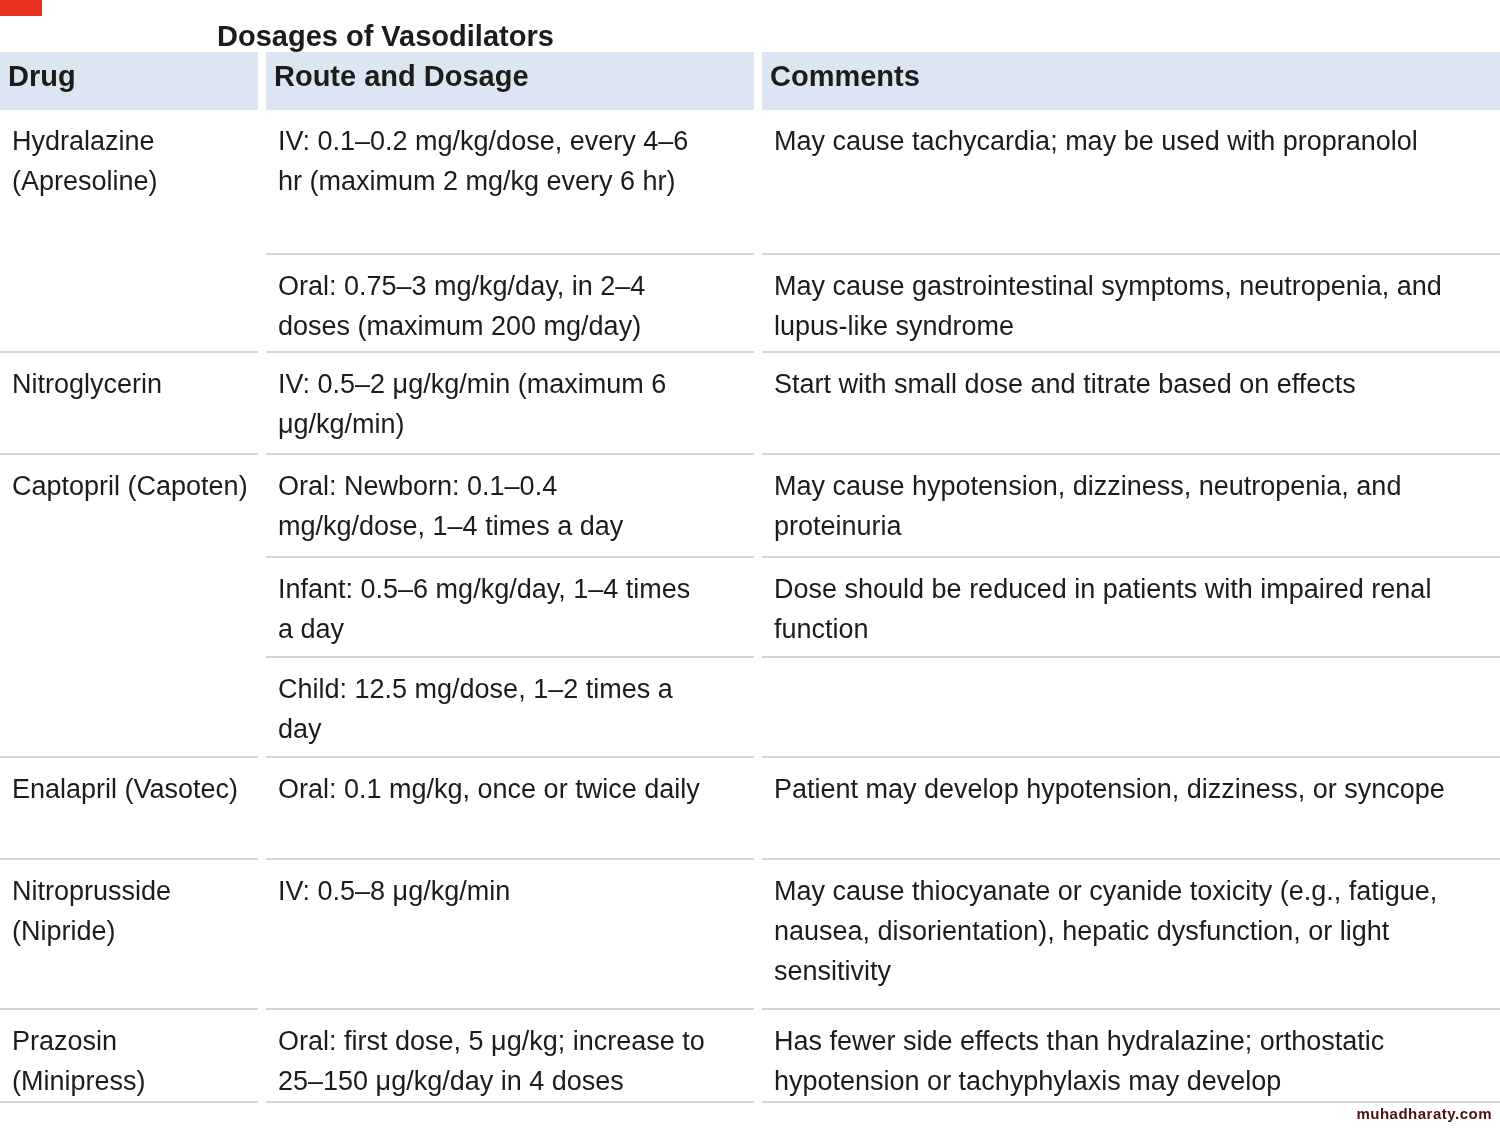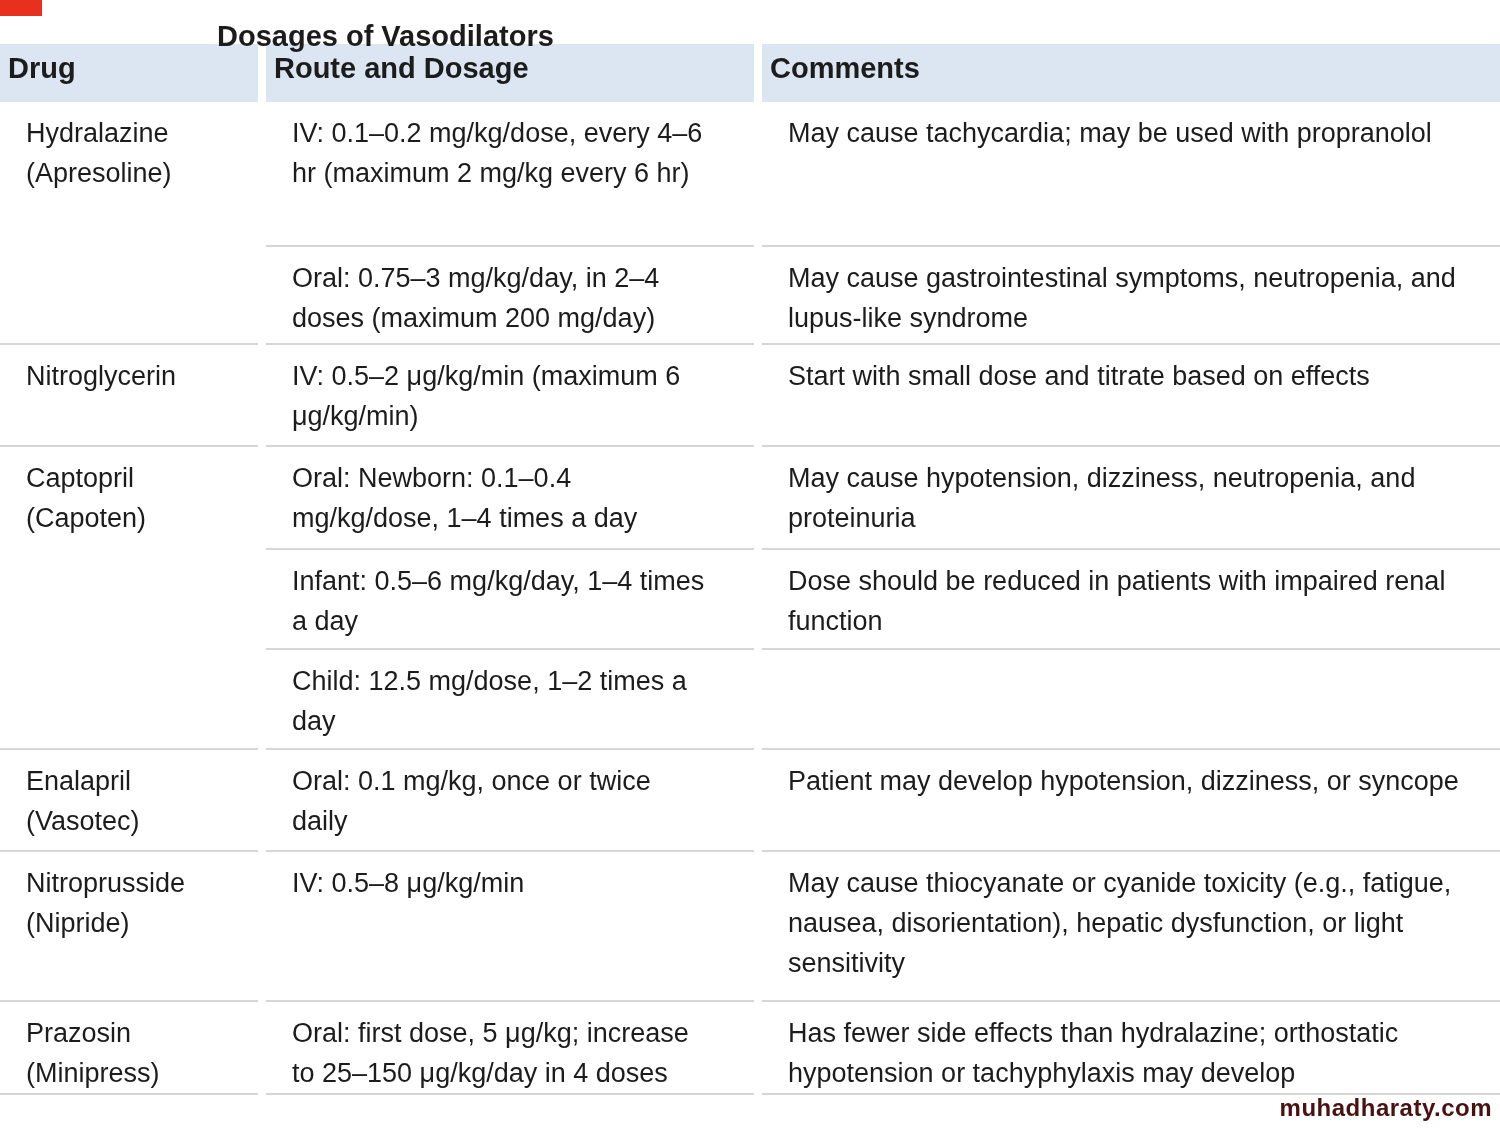--- a/index.html
+++ b/index.html
@@ -18,21 +18,21 @@
     background: #ffffff;
     color: var(--text);
     font-family: "Liberation Sans", "DejaVu Sans", sans-serif;
   }
   .corner-mark {
     position: absolute; left: 0; top: 0;
     width: 42px; height: 16px;
     background: var(--corner-mark);
   }
   .title-bar {
-    height: 44px;
+    height: 52px;
     padding: 20px 0 0 217px;
     font-size: 29px;
     font-weight: bold;
     line-height: 32px;
   }
   table.dosage-table {
     border-collapse: separate;
     border-spacing: 8px 0;
     table-layout: fixed;
     width: 1516px;
@@ -47,30 +47,30 @@
     vertical-align: middle;
     font-size: 29px;
     font-weight: bold;
     height: 58px;
     padding: 0 0 10px 8px;
   }
   td {
     vertical-align: top;
     font-size: 27px;
     line-height: 40px;
-    padding: 11px 28px 0 26px;
+    padding: 11px 28px 0 12px;
     border-bottom: 2px solid var(--row-border);
   }
   td.route-cell  { padding-right: 48px; }
   td.drug-cell   { padding-right: 8px; }
   td.comment-cell.nowrap { white-space: nowrap; }
   .watermark {
     position: absolute;
     right: 8px; bottom: 9px;
-    font-size: 24px;
+    font-size: 15px;
     font-weight: bold;
     color: var(--watermark-text);
     letter-spacing: 0.5px;
   }
 </style>
 </head>
 <body>
 
 <div class="corner-mark"></div>
 

